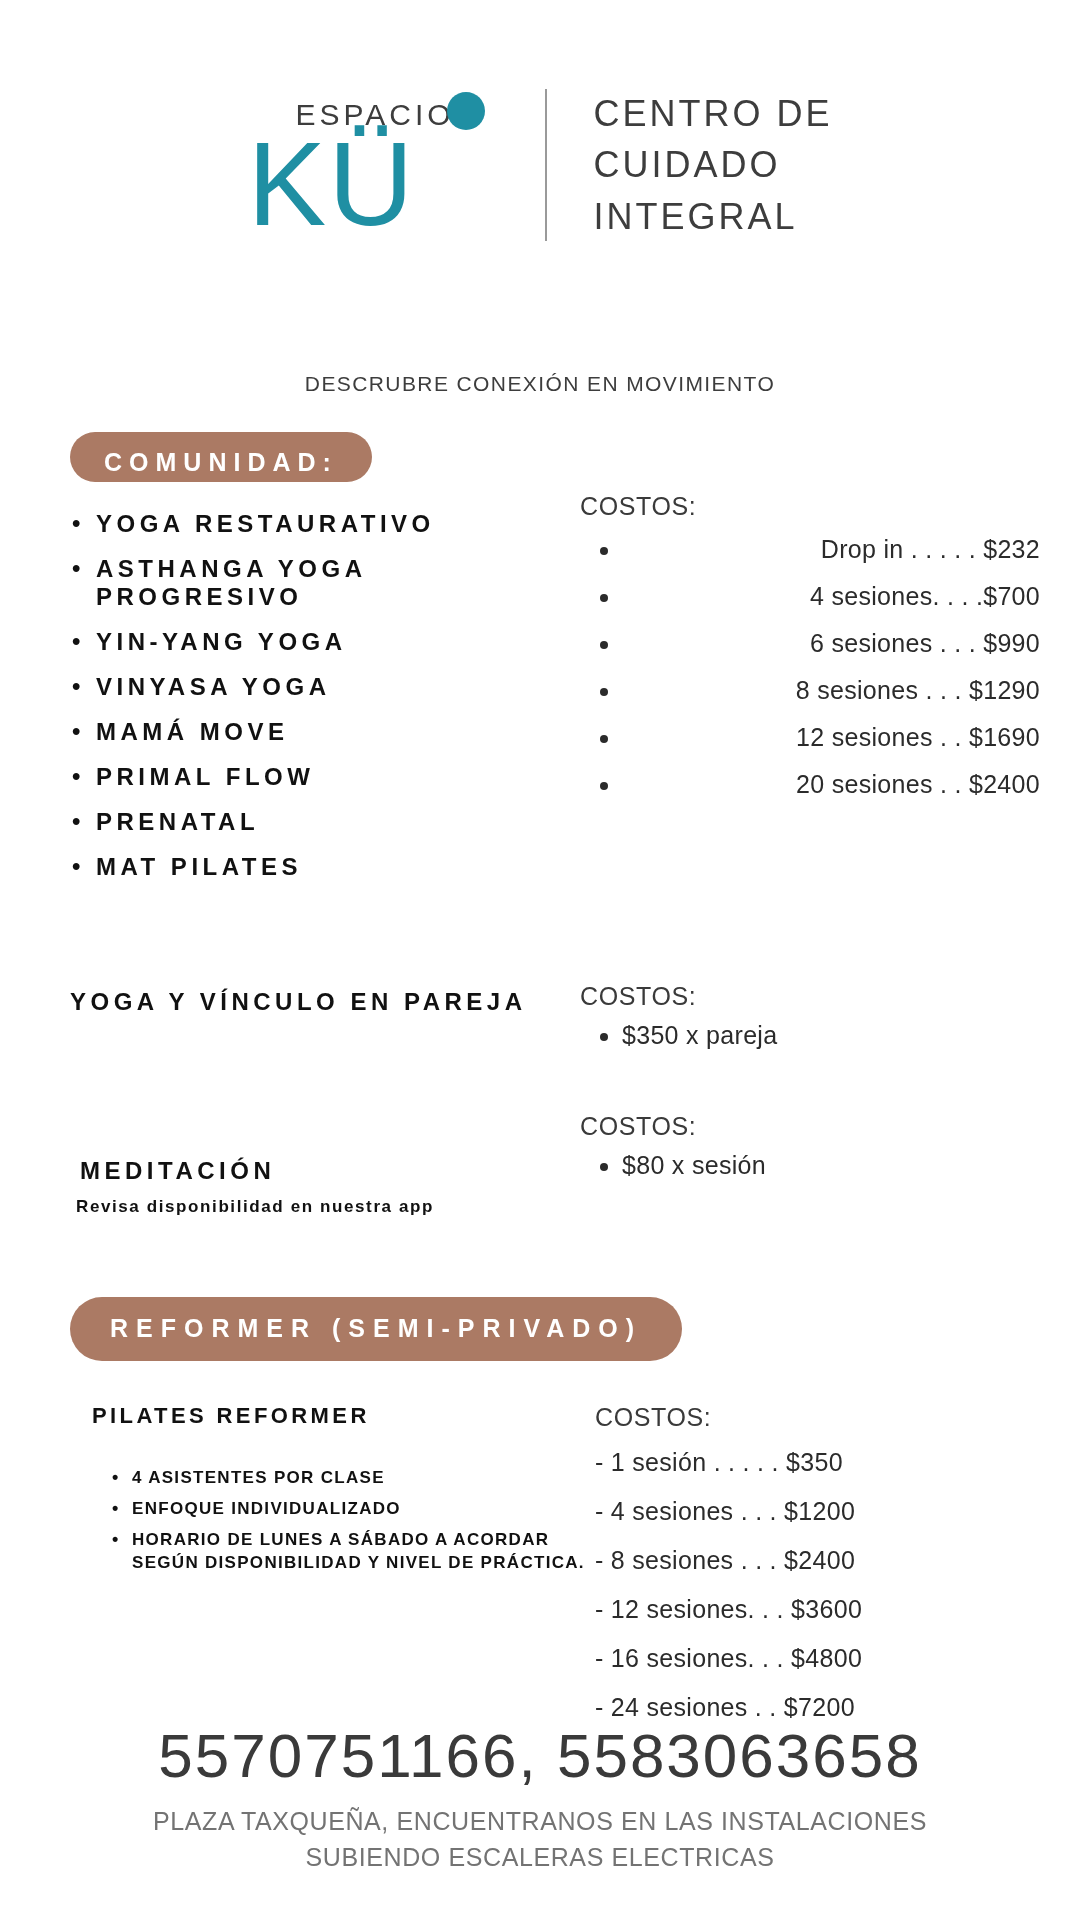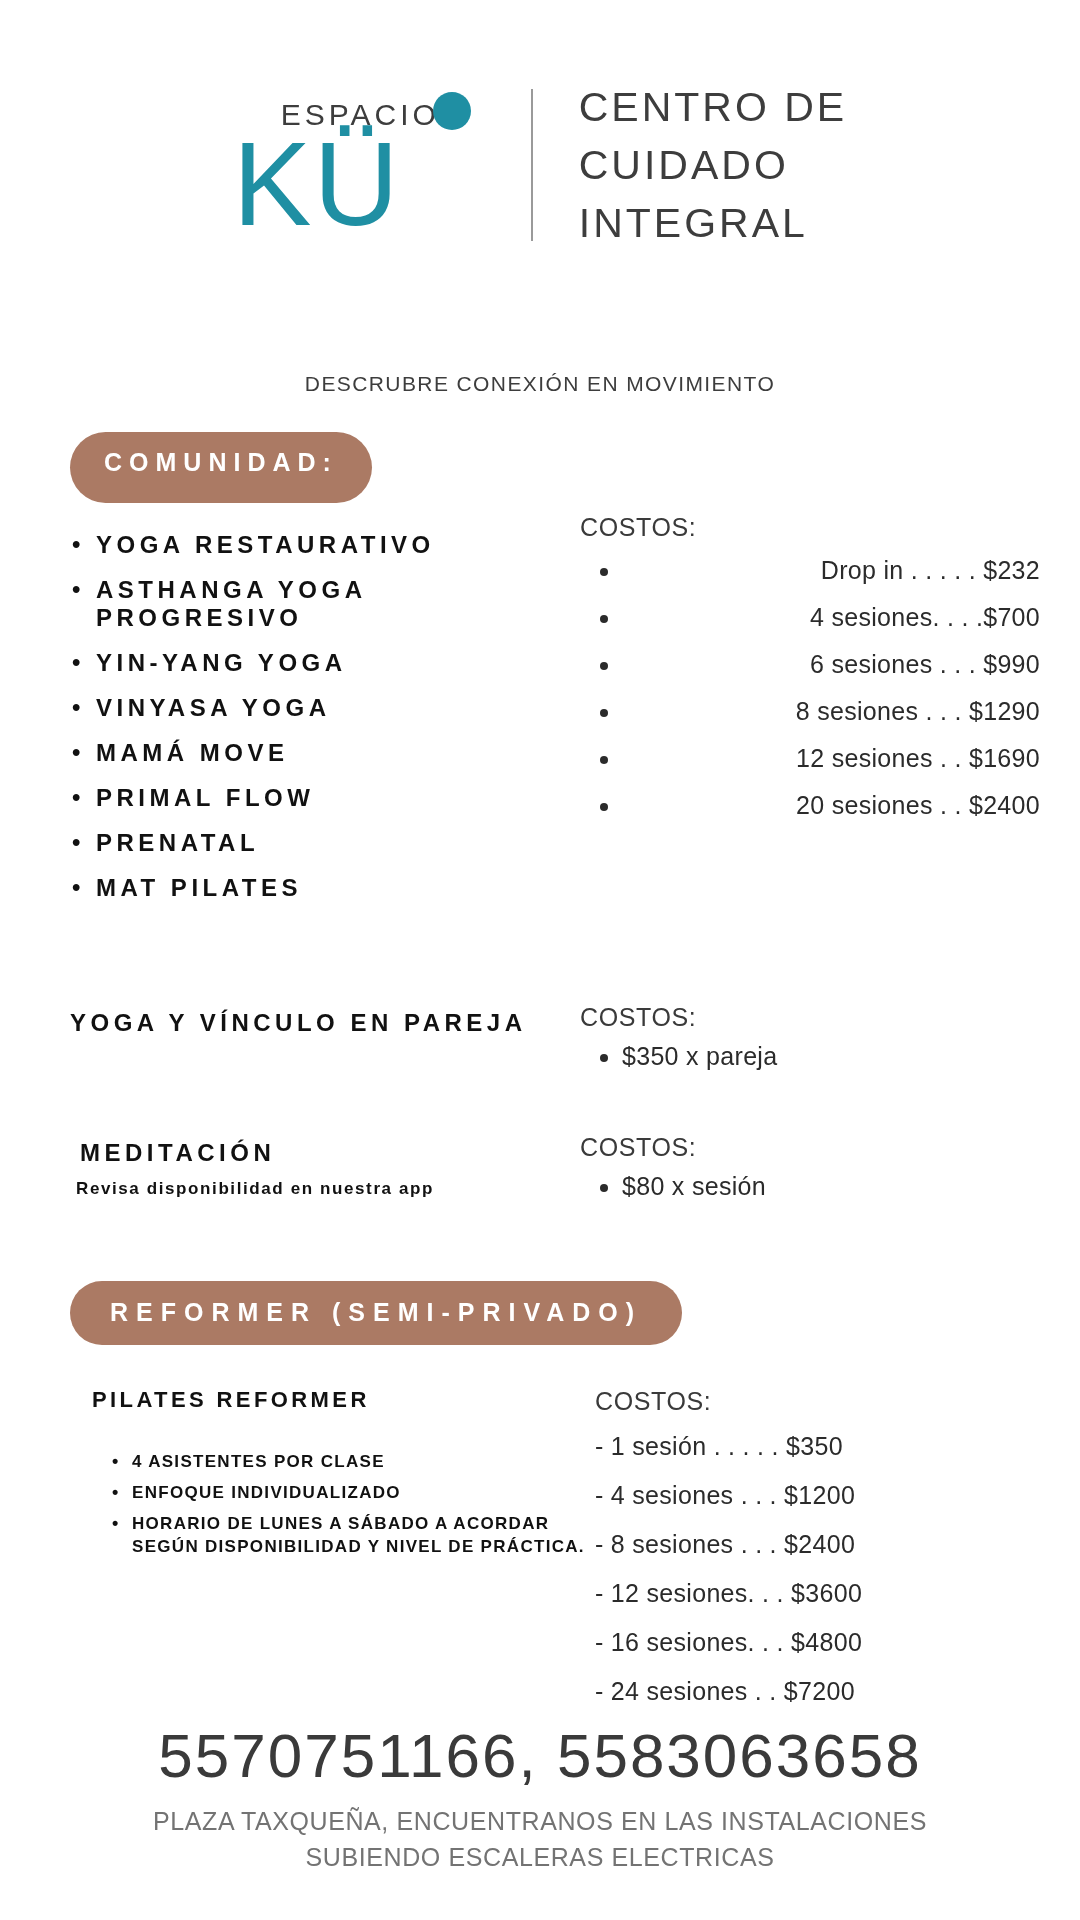--- a/index.html
+++ b/index.html
@@ -61,41 +61,41 @@
     left: 200px;
     top: 22px;
   }
   .logo-divider {
     width: 2px;
     height: 152px;
     background: #9a9a9a;
     margin: 0 38px 0 30px;
   }
   .logo-right {
-    font-size: 41px;
+    font-size: 36px;
     letter-spacing: 3px;
     color: #3d3d3d;
     line-height: 1.42;
     font-weight: 300;
   }
   .tagline {
     margin-top: 112px;
     text-align: center;
     font-size: 21px;
     letter-spacing: 1.4px;
     color: #3d3d3d;
   }
 
   
   .pill {
     display: inline-block;
     background: #ab7a64;
     color: #ffffff;
     border-radius: 36px;
-    padding: 16px 34px 26px 34px;
+    padding: 16px 34px 5px 34px;
     font-size: 25px;
     font-weight: bold;
     letter-spacing: 7px;
   }
   .pill-row {
     padding-left: 70px;
     margin-top: 36px;
   }
 
   
@@ -154,21 +154,21 @@
     margin-top: 78px;
   }
   .mid-left { width: 495px; padding-left: 0; }
   .mid-right { flex: 1; padding-left: 15px; }
   .mid-title {
     font-size: 24px;
     font-weight: bold;
     letter-spacing: 4.5px;
     color: #111;
   }
-  .mid-title.indent { padding-left: 10px; }
+  .mid-title.indent { padding-left: 10px; margin-top: 39px; }
   .mid-sub {
     font-size: 17px;
     font-weight: bold;
     letter-spacing: 1.6px;
     color: #111;
     margin-top: 12px;
     padding-left: 6px;
   }
   .mid-prices {
     list-style: disc;

